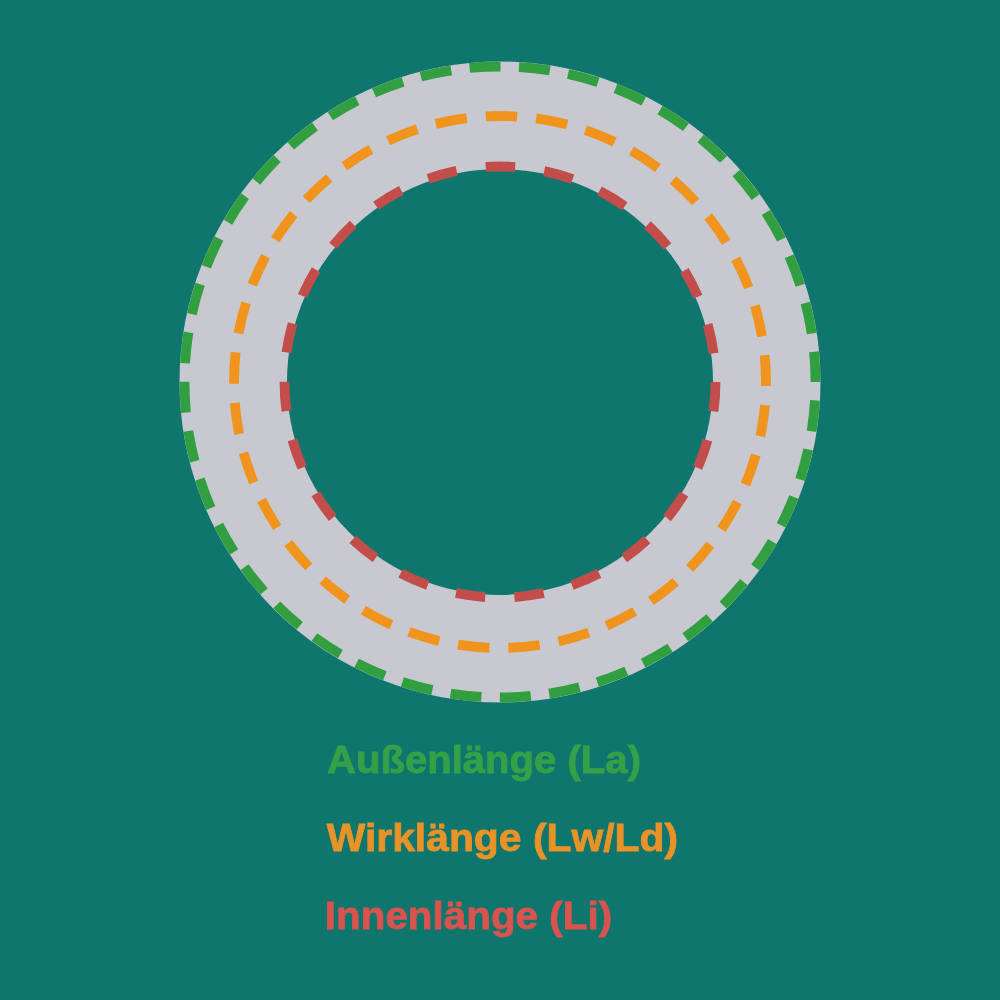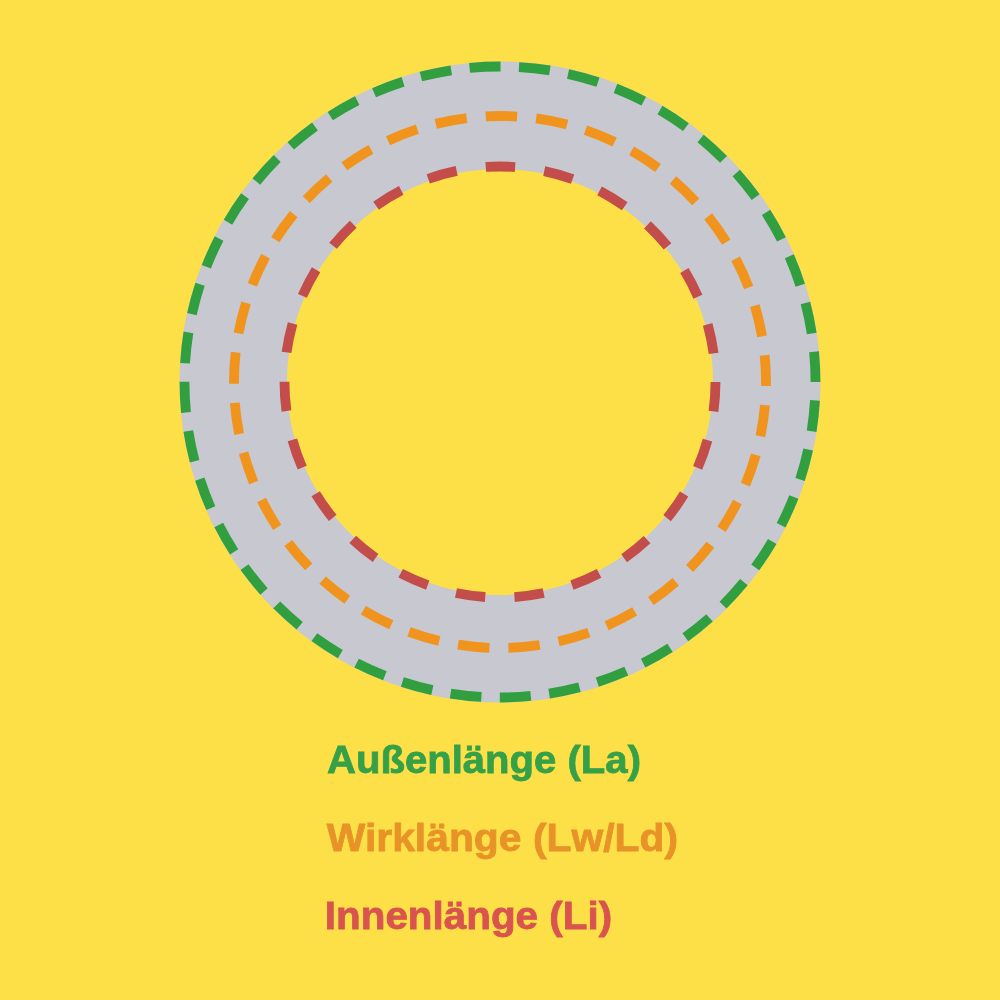--- a/index.html
+++ b/index.html
@@ -1,16 +1,16 @@
 <!DOCTYPE html>
 <html><head>
 <meta charset="utf-8">
 <style>
   html,body{margin:0;padding:0;background:#ffffff;}
-  .stage{position:relative;width:1000px;height:1000px;background:#fde047;overflow:hidden;}
+  .stage{position:relative;width:1000px;height:1000px;background:#0f766e;overflow:hidden;}
   svg{position:absolute;left:0;top:0;}
   text{font-family:"Liberation Sans",sans-serif;font-weight:bold;}
 </style>
 </head>
 <body>
 <div class="stage">
 <svg width="1000" height="1000" viewBox="0 0 1000 1000">
 
   <circle cx="500" cy="382" r="266.75" fill="none" stroke="#C7C8D0" stroke-width="107.5"></circle>
 

